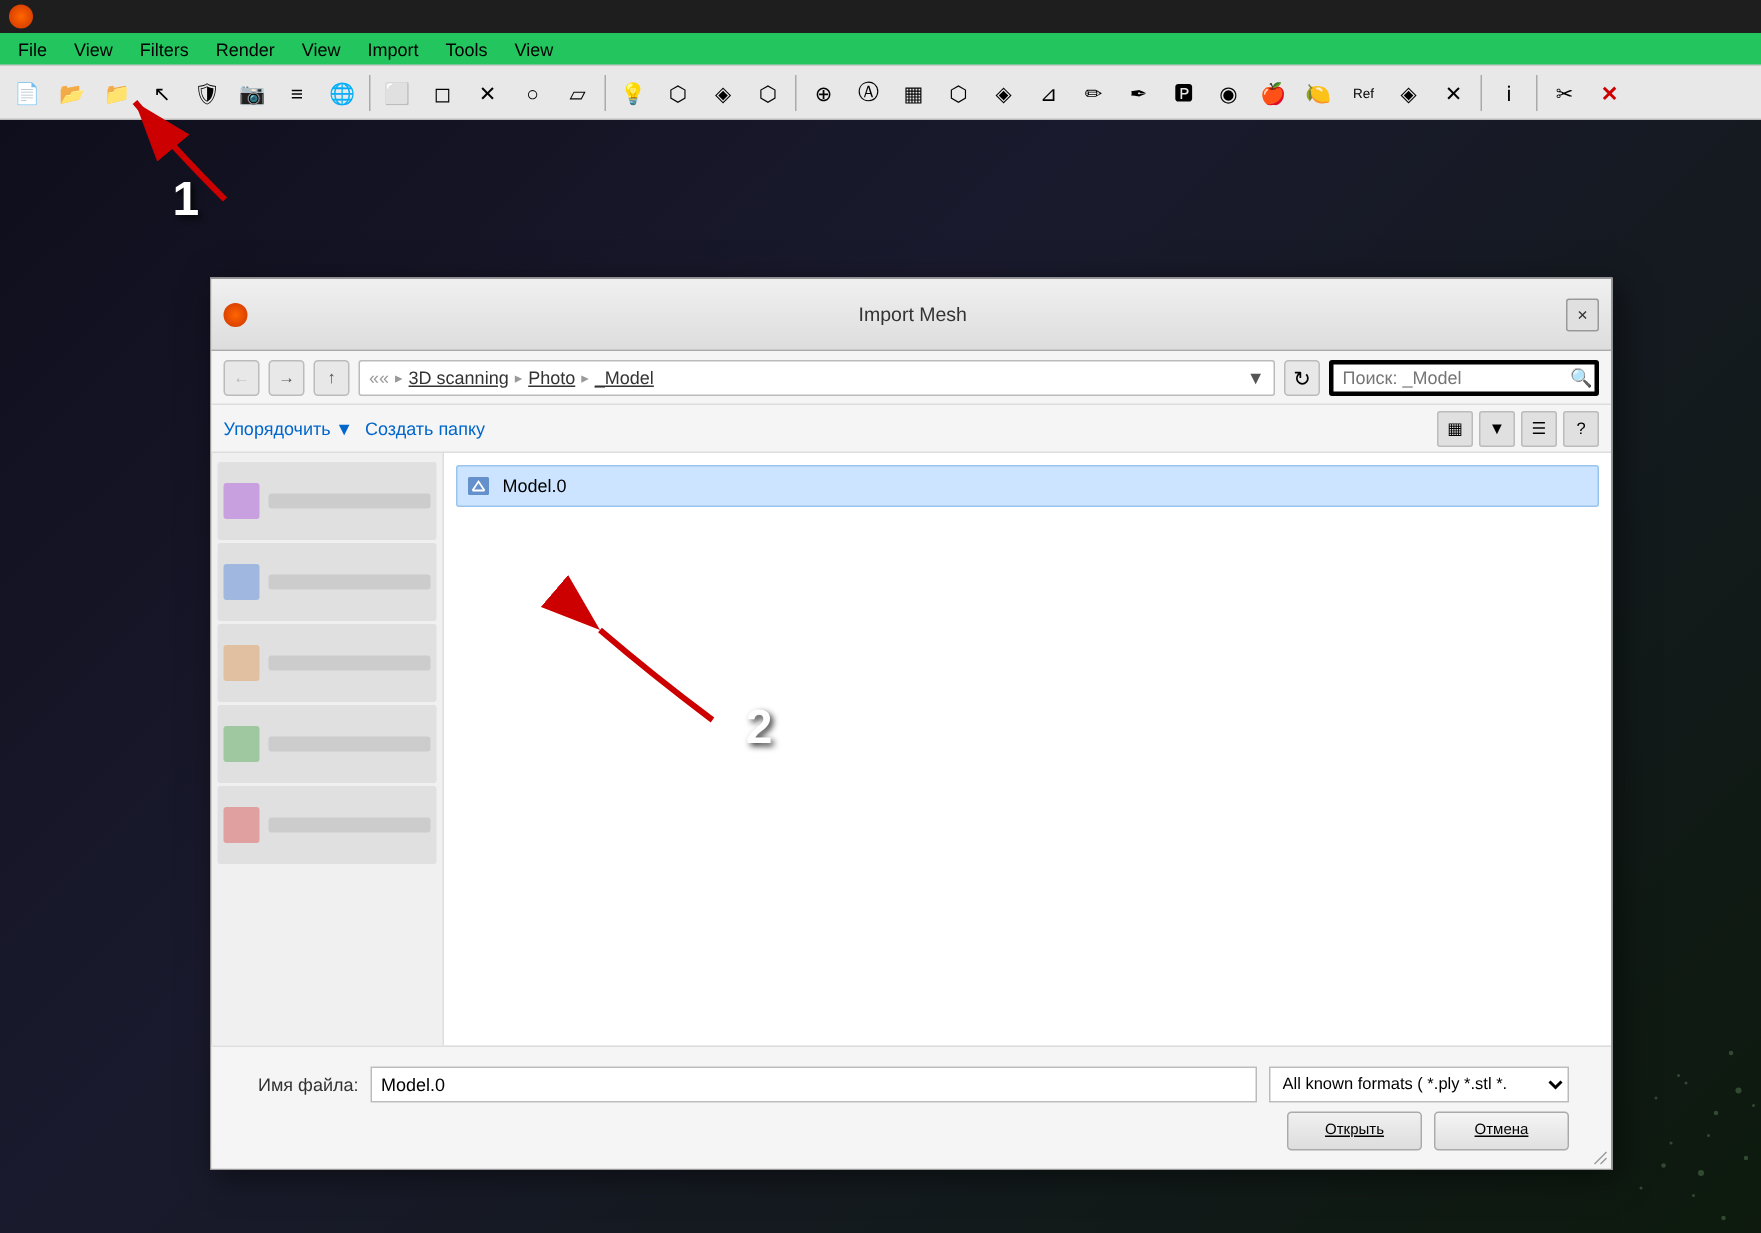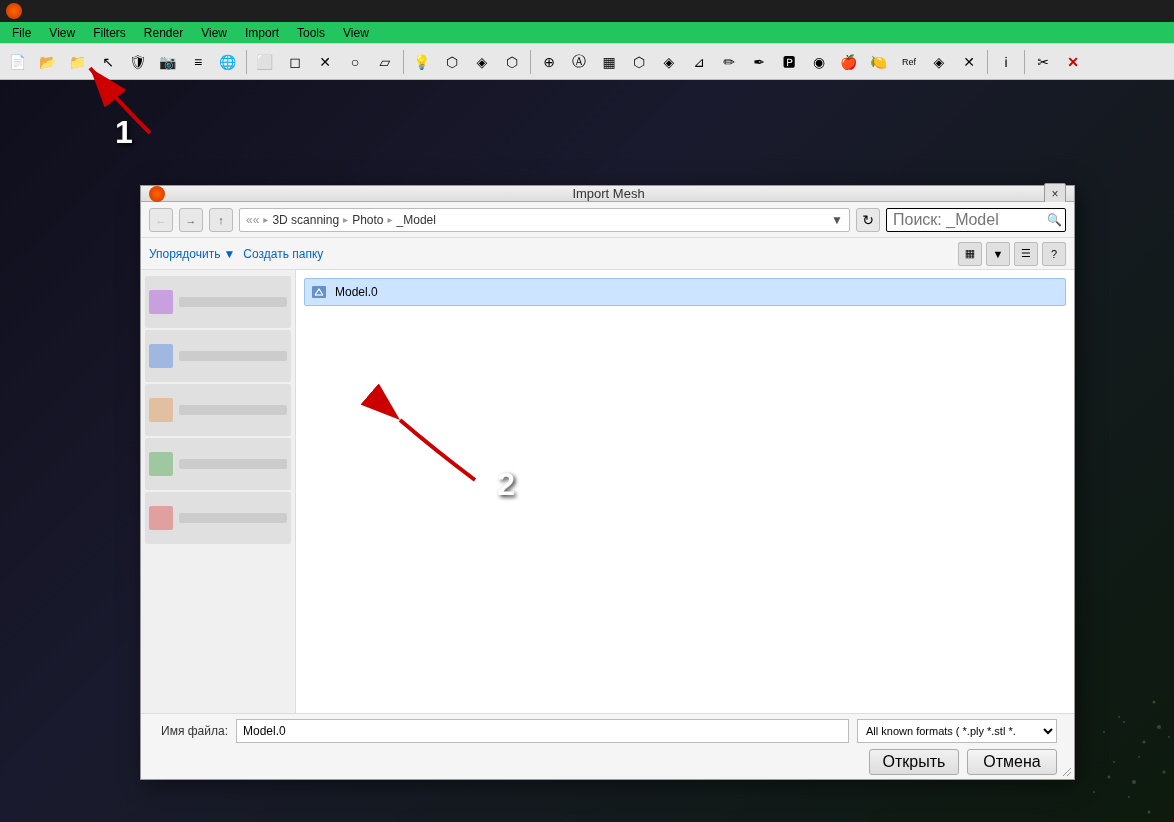--- a/index.html
+++ b/index.html
@@ -117,21 +117,21 @@
       height: 100%;
       background: #f5f5f5;
       border: 1px solid #999;
       box-shadow: 4px 4px 20px rgba(0,0,0,0.5);
       display: flex;
       flex-direction: column;
     }
 
     
     .dialog-titlebar {
-      height: 16px;
+      height: 48px;
       background: linear-gradient(to bottom, #f0f0f0, #ddd);
       border-bottom: 1px solid #aaa;
       display: flex;
       align-items: center;
       padding: 0 8px;
       flex-shrink: 0;
       gap: 10px;
     }
 
     .dialog-titlebar .dialog-icon {
@@ -199,20 +199,21 @@
       display: flex;
       align-items: center;
       padding: 0 6px;
       font-size: 12px;
       color: #333;
       gap: 4px;
     }
 
     .path-part {
       color: #333;
+      text-decoration: underline;
     }
     .path-separator {
       color: #999;
       font-size: 10px;
     }
     .path-dropdown {
       margin-left: auto;
       color: #555;
       cursor: pointer;
     }
@@ -230,24 +231,24 @@
       font-size: 14px;
     }
 
     .search-wrapper {
       position: relative;
       width: 180px;
     }
     .search-wrapper input {
       width: 100%;
       height: 24px;
-      border: 1px solid #000000;
+      border: 3px solid #000000;
       border-radius: 2px;
       padding: 0 24px 0 6px;
-      font-size: 16px;
+      font-size: 12px;
       outline: none;
     }
     .search-icon-btn {
       position: absolute;
       right: 4px;
       top: 50%;
       transform: translateY(-50%);
       cursor: pointer;
       color: #666;
       font-size: 12px;
@@ -403,27 +404,27 @@
       height: 18px;
     }
 
     .file-name {
       font-size: 12px;
       color: #000;
     }
 
     
     .dialog-bottom {
-      height: 66px;
+      height: 82px;
       background: #f5f5f5;
       border-top: 1px solid #ddd;
       display: flex;
       flex-direction: column;
       justify-content: center;
-      padding: 8px 17px;
+      padding: 8px 28px;
       gap: 6px;
       flex-shrink: 0;
     }
 
     .filename-row {
       display: flex;
       align-items: center;
       gap: 8px;
     }
 
@@ -460,26 +461,27 @@
       gap: 8px;
       padding-right: 0;
     }
 
     .action-btn {
       width: 90px;
       height: 26px;
       background: linear-gradient(to bottom, #f5f5f5, #e0e0e0);
       border: 1px solid #aaa;
       border-radius: 3px;
-      font-size: 16px;
+      font-size: 10px;
       cursor: pointer;
       display: flex;
       align-items: center;
       justify-content: center;
       color: #000;
+      text-decoration: underline;
     }
     .action-btn.primary {
       background: linear-gradient(to bottom, #f0f0f0, #ddd);
     }
 
     
     .annotation-arrow-1 {
       position: absolute;
       top: 48px;
       left: 55px;

